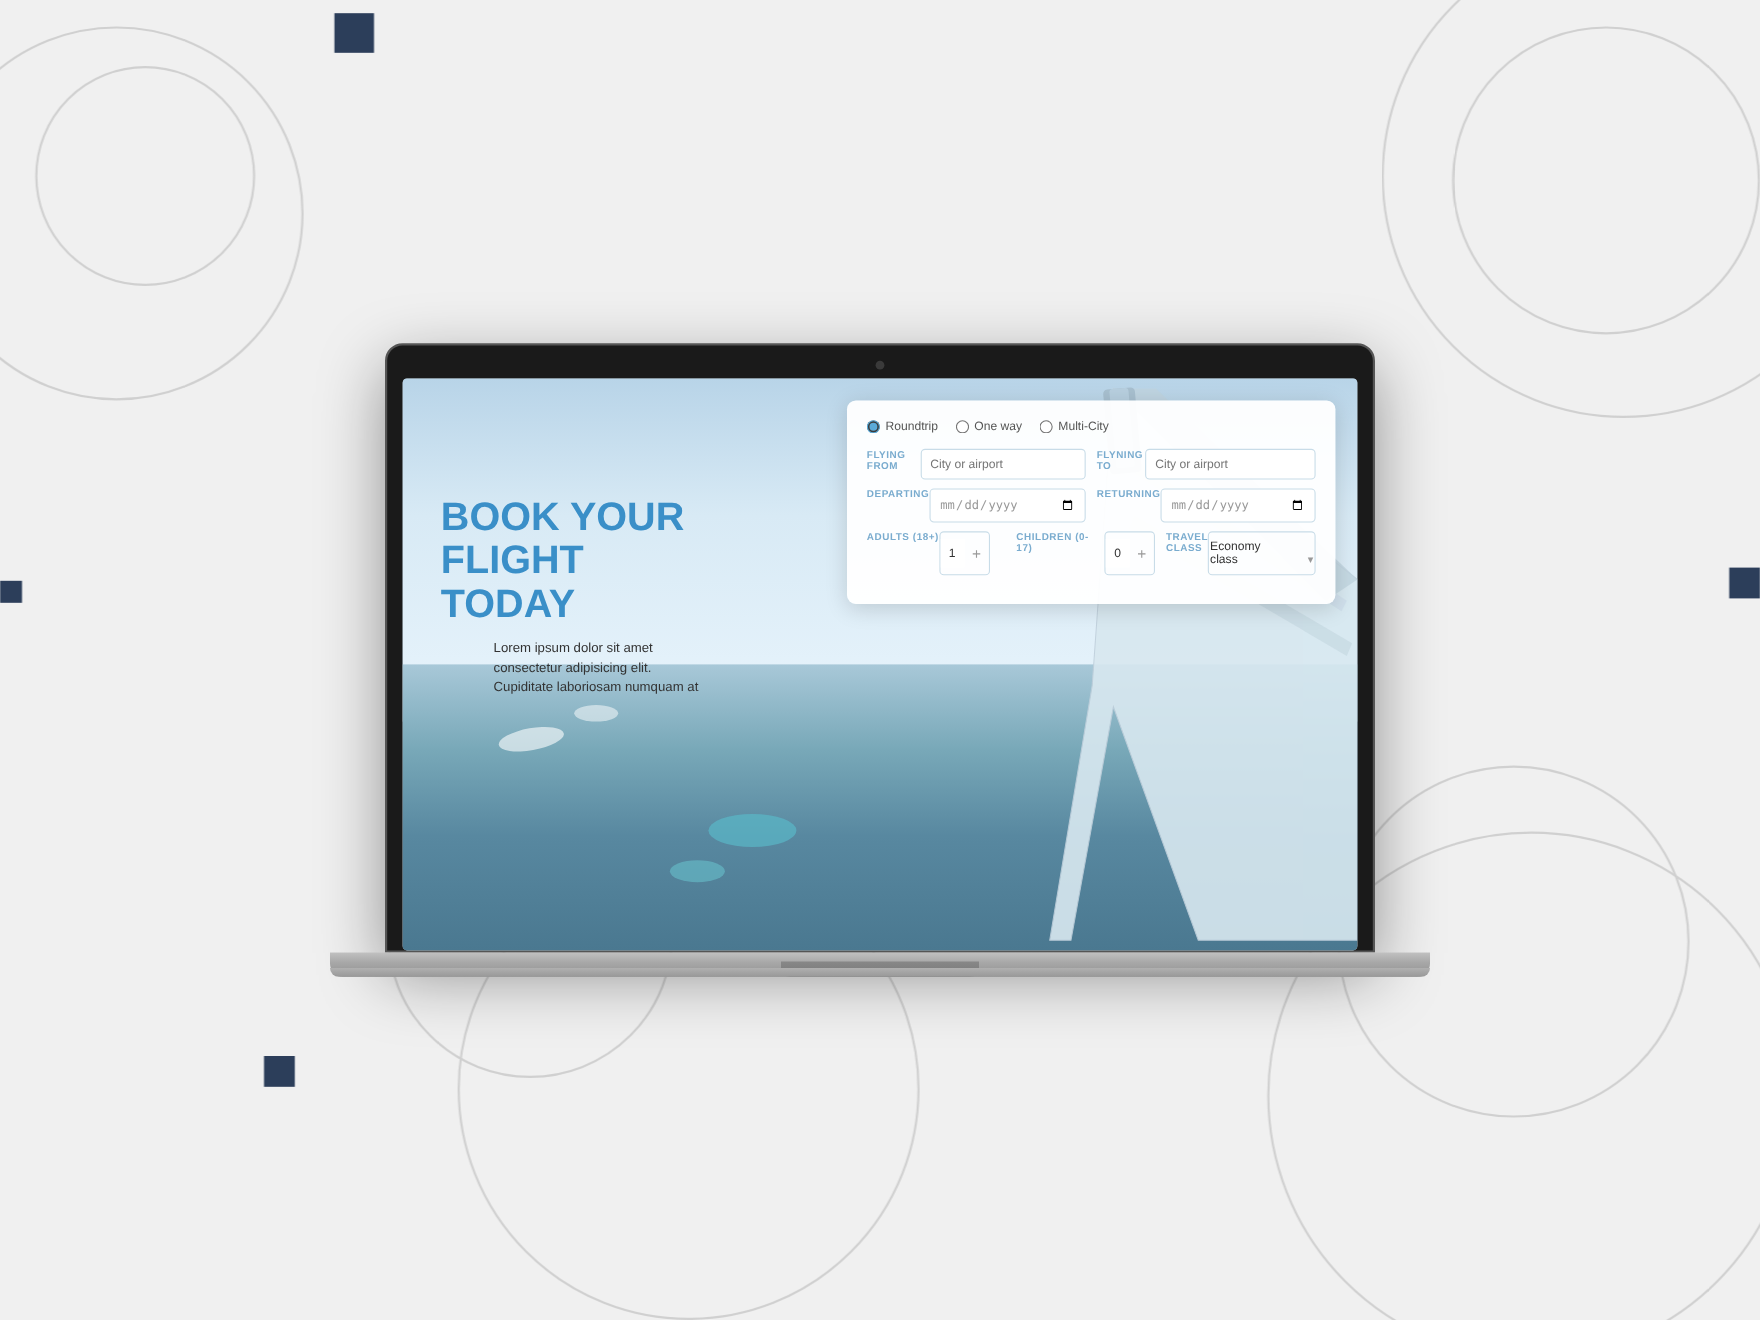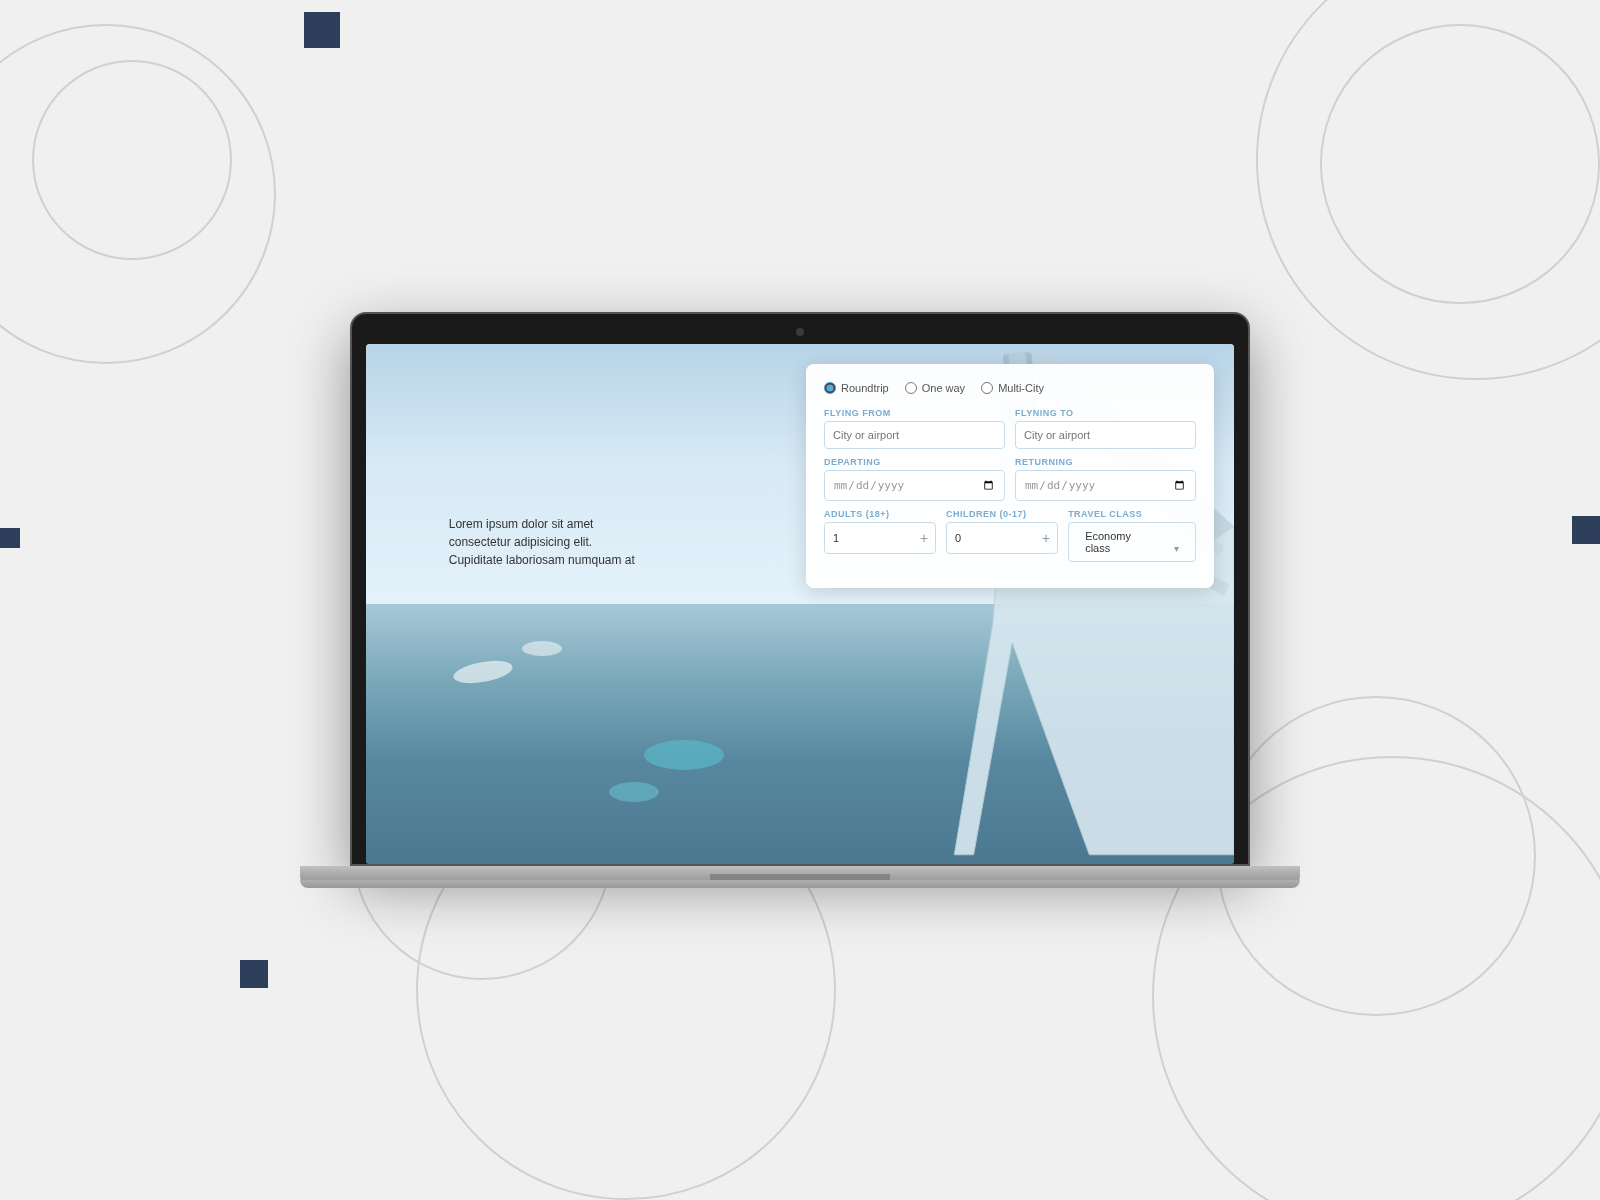--- a/index.html
+++ b/index.html
@@ -143,21 +143,21 @@
       line-height: 1.5;
       max-width: 200px;
       margin-left: 48px;
     }
 
     
     .booking-panel {
       position: absolute;
       top: 20px;
       right: 20px;
-      width: 408px;
+      width: 444px;
       background: rgba(255,255,255,0.95);
       border-radius: 8px;
       padding: 18px;
       box-shadow: 0 4px 20px rgba(0,0,0,0.15);
     }
 
     .trip-type-row {
       display: flex;
       gap: 16px;
       margin-bottom: 14px;
@@ -181,21 +181,21 @@
 
     .form-row {
       display: flex;
       gap: 10px;
       margin-bottom: 8px;
     }
 
     .form-group {
       flex: 1;
       display: flex;
-      flex-direction: column;
+      flex-direction: row;
     }
 
     .form-label {
       font-size: 9px;
       color: #7aaccf;
       letter-spacing: 0.5px;
       margin-bottom: 3px;
       text-transform: uppercase;
       font-weight: 600;
     }
@@ -239,21 +239,21 @@
       justify-content: center;
       padding: 0 4px;
       height: 30px;
     }
 
     .travel-class-row {
       display: flex;
       align-items: flex-end;
       border: 1px solid #c8dce8;
       border-radius: 4px;
-      padding: 7px 16px;
+      padding: 7px 1px;
       justify-content: space-between;
       gap: 43px;
     }
 
     .travel-class-value {
       font-size: 11px;
       color: #333;
     }
 
     .travel-class-arrow {
@@ -356,20 +356,25 @@
             <path d="M 240 120 L 445 240 L 440 252 L 235 132 Z" fill="#b8ccd8" opacity="0.4"></path>
 
             <path d="M 220 0 L 260 0 L 450 180 L 420 200 Z" fill="#c0d4e0" opacity="0.8"></path>
 
             <rect x="210" y="0" width="30" height="80" fill="#a8c0d0" rx="4" transform="rotate(-5 225 0)"></rect>
             <rect x="216" y="0" width="18" height="75" fill="#b8d0e0" rx="3" transform="rotate(-5 225 0)"></rect>
           </svg>
         </div>
 
         <div class="hero-text">
+          <div class="hero-title">
+            <div>BOOK YOUR</div>
+            <div>FLIGHT</div>
+            <div>TODAY</div>
+          </div>
           <div class="hero-subtitle">Lorem ipsum dolor sit amet consectetur adipisicing elit. Cupiditate laboriosam numquam at</div>
         </div>
 
         <div class="booking-panel">
 
           
           <div class="trip-type-row">
             <label class="radio-label">
               <input type="radio" name="triptype" checked="" style="">
               <span>Roundtrip</span>

